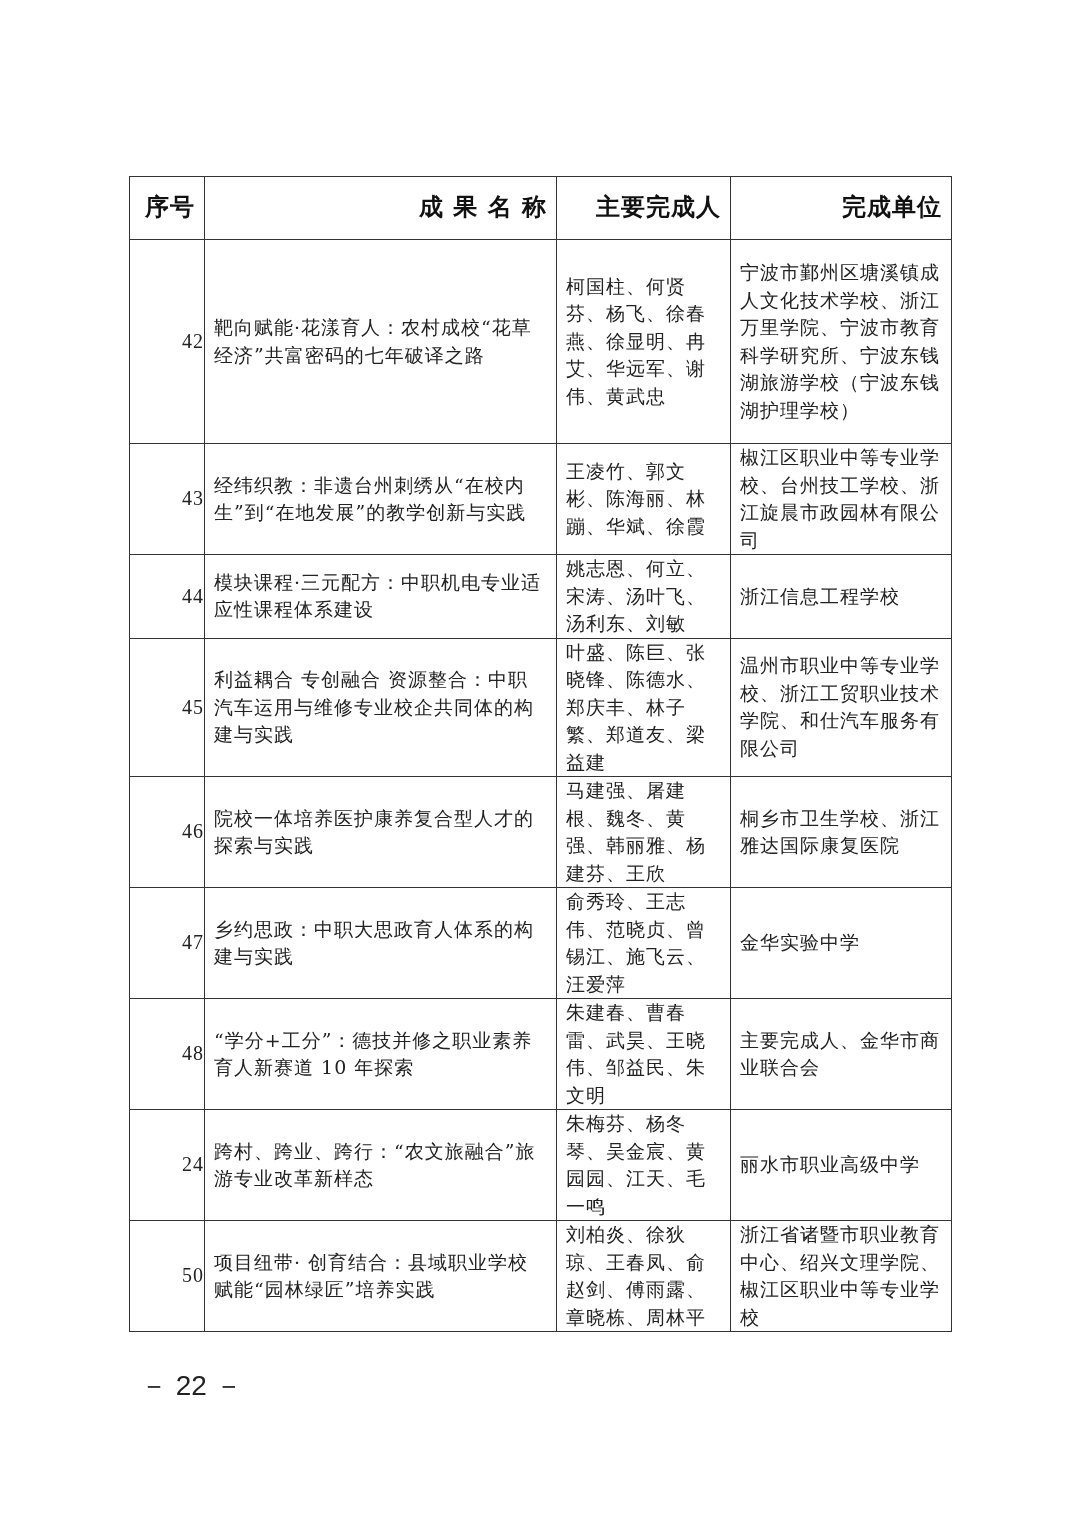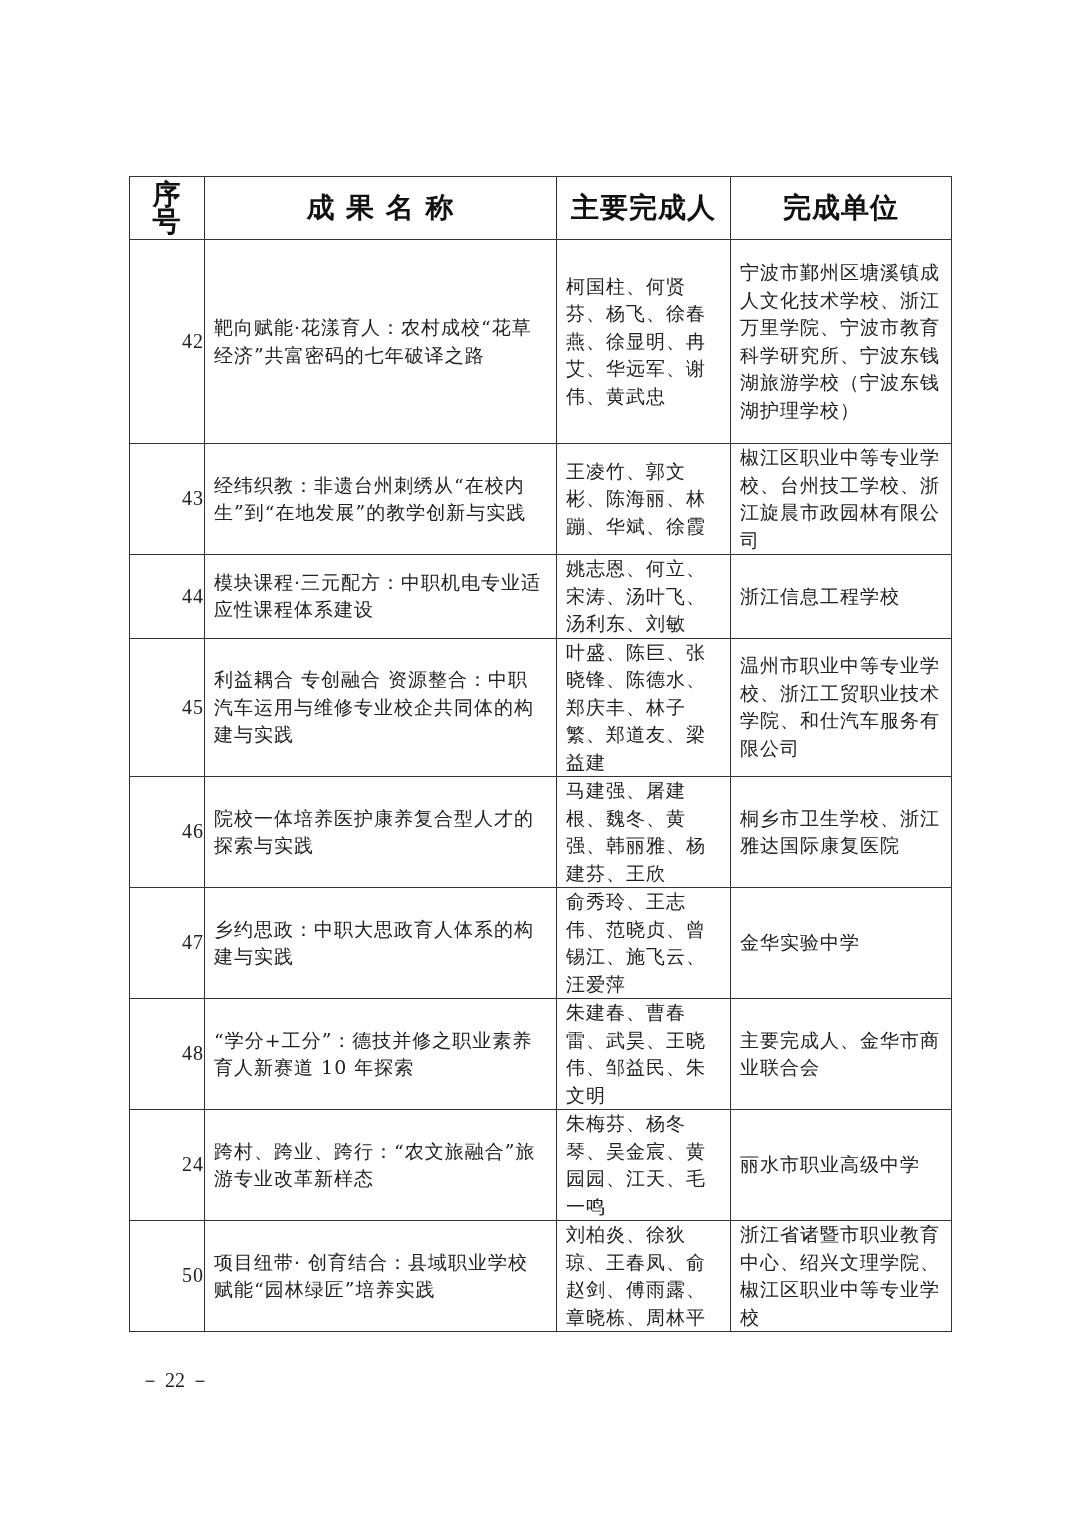--- a/index.html
+++ b/index.html
@@ -3,26 +3,26 @@
 <meta charset="utf-8">
 <style>
   html, body { margin:0; padding:0; background:#ffffff; }
   body { width:1080px; height:1528px; position:relative; overflow:hidden;
          font-family:"DejaVu Serif","Liberation Serif",serif; color:#222; }
   table.results { position:absolute; left:129px; top:176px; width:822px;
          border-collapse:collapse; table-layout:fixed; }
   table.results td, table.results th { border:1.3px solid #333; padding:0 9px;
          font-size:19px; line-height:27.5px; vertical-align:middle; text-align:left;
          font-weight:normal; letter-spacing:1px; }
-  table.results th { height:62px; text-align:center; font-family:"DejaVu Sans","Liberation Sans",sans-serif;
-         font-size:28px; font-weight:bold; color:#111; }
+  table.results th { height:62px; text-align:right; font-family:"DejaVu Sans","Liberation Sans",sans-serif;
+         font-size:24px; font-weight:bold; color:#111; }
   table.results td.num { text-align:right; font-family:"Liberation Serif",serif; font-size:20px; padding:0; }
   col.c1 { width:75px; } col.c2 { width:352px; } col.c3 { width:174px; } col.c4 { width:221px; }
-  .page-num { position:absolute; left:140px; top:1367px; font-family:Liberation Serif, serif;
-         font-size:20px; color:#222; }
+  .page-num { position:absolute; left:140px; top:1367px; font-family:Liberation Sans, sans-serif;
+         font-size:28px; color:#222; }
 </style>
 </head>
 <body>
 
 <table class="results">
   <colgroup>
       <col class="c1">
       <col class="c2">
       <col class="c3">
       <col class="c4">

